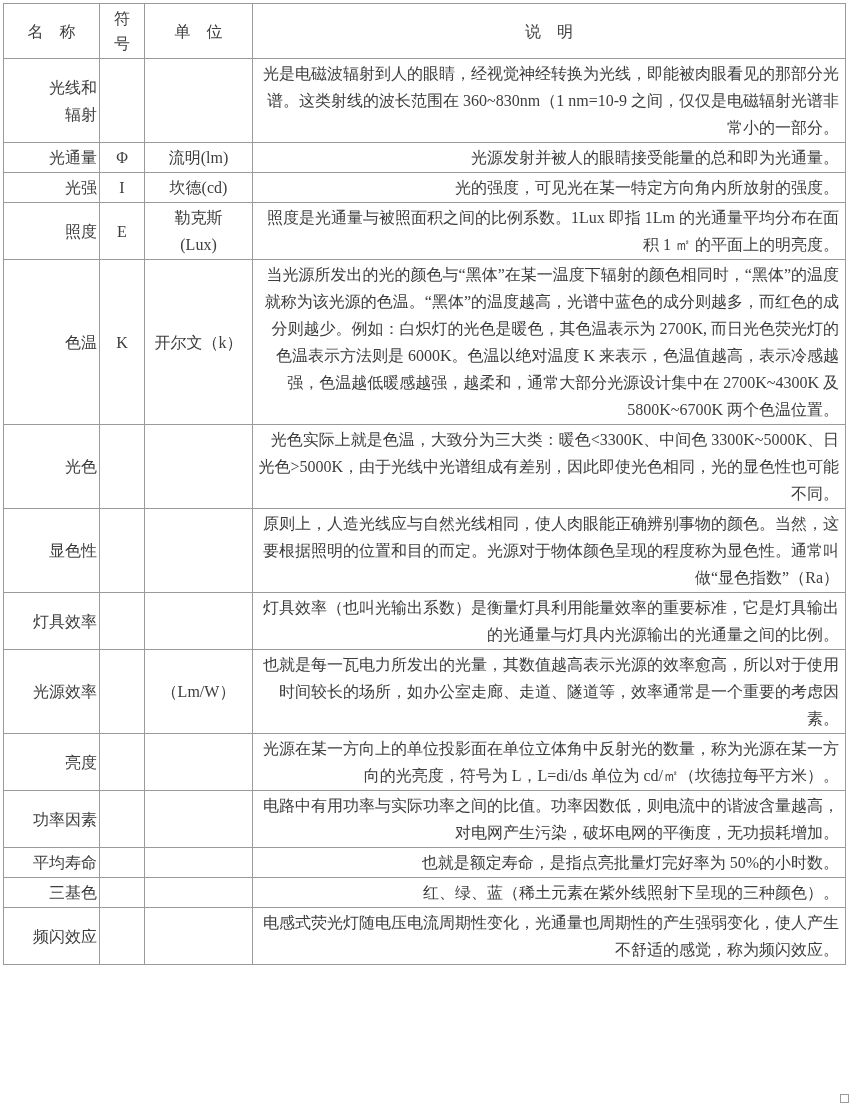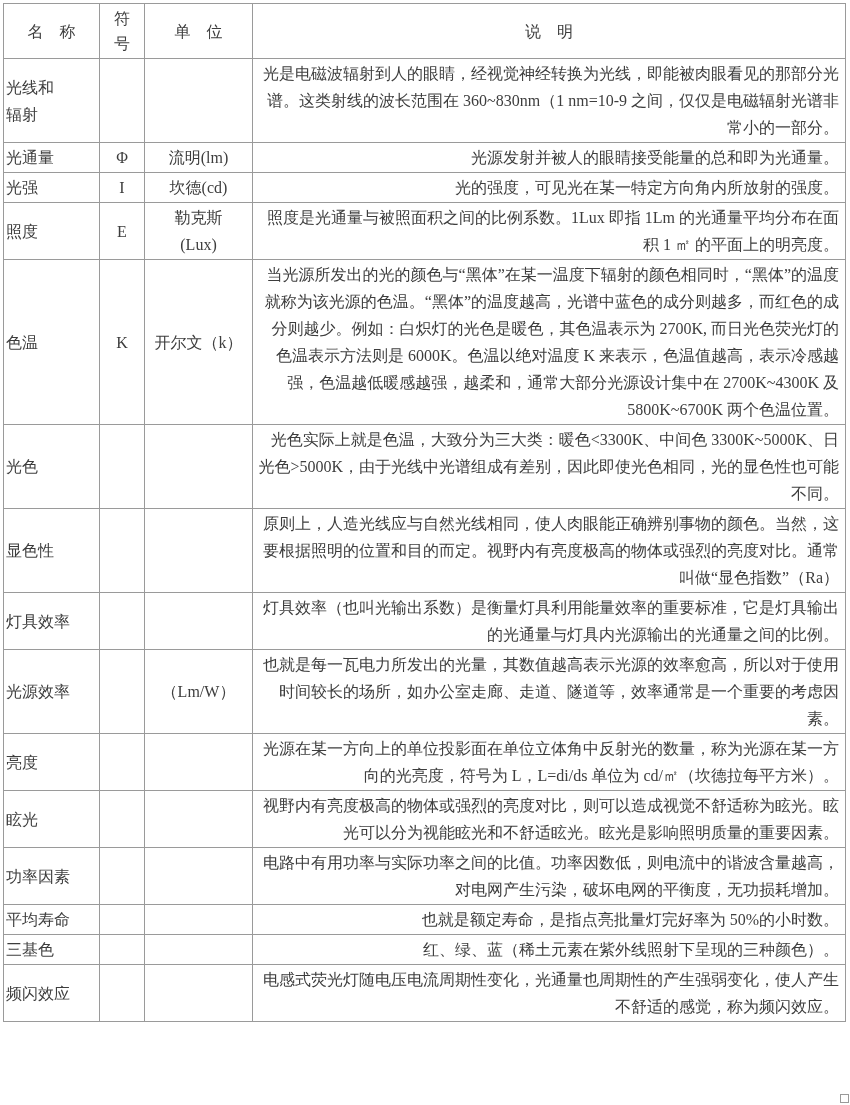--- a/index.html
+++ b/index.html
@@ -42,21 +42,21 @@
     padding: 2px;
   }
   .wrap-narrow {
     display: inline-block;
     width: 1.05em;
     line-height: 25px;
     word-break: break-all;
   }
   
   td.c-name {
-    text-align: left;
+    text-align: right;
     white-space: pre-line;
     padding: 1px 2px;
   }
   td.c-symbol {
     text-align: center;
     padding: 1px 1px;
   }
   td.c-unit {
     text-align: center;
     white-space: pre-line;
@@ -133,45 +133,39 @@
       <tr>
         <td class="c-name">光色</td>
         <td class="c-symbol"></td>
         <td class="c-unit"></td>
         <td class="c-desc">光色实际上就是色温，大致分为三大类：暖色&lt;3300K、中间色 3300K~5000K、日光色&gt;5000K，由于光线中光谱组成有差别，因此即使光色相同，光的显色性也可能不同。</td>
       </tr>
       <tr>
         <td class="c-name">显色性</td>
         <td class="c-symbol"></td>
         <td class="c-unit"></td>
-        <td class="c-desc">原则上，人造光线应与自然光线相同，使人肉眼能正确辨别事物的颜色。当然，这要根据照明的位置和目的而定。视野内有亮度极高的物体或强烈的亮度对比。通常叫做“显色指数”（Ra）</td>
+        <td class="c-desc">原则上，人造光线应与自然光线相同，使人肉眼能正确辨别事物的颜色。当然，这要根据照明的位置和目的而定。光源对于物体颜色呈现的程度称为显色性。通常叫做“显色指数”（Ra）</td>
       </tr>
       <tr>
         <td class="c-name">灯具效率</td>
         <td class="c-symbol"></td>
         <td class="c-unit"></td>
         <td class="c-desc">灯具效率（也叫光输出系数）是衡量灯具利用能量效率的重要标准，它是灯具输出的光通量与灯具内光源输出的光通量之间的比例。</td>
       </tr>
       <tr>
         <td class="c-name">光源效率</td>
         <td class="c-symbol"></td>
         <td class="c-unit">（Lm/W）</td>
         <td class="c-desc">也就是每一瓦电力所发出的光量，其数值越高表示光源的效率愈高，所以对于使用时间较长的场所，如办公室走廊、走道、隧道等，效率通常是一个重要的考虑因素。</td>
       </tr>
       <tr>
         <td class="c-name">亮度</td>
         <td class="c-symbol"></td>
         <td class="c-unit"></td>
         <td class="c-desc">光源在某一方向上的单位投影面在单位立体角中反射光的数量，称为光源在某一方向的光亮度，符号为 L，L=di/ds 单位为 cd/㎡（坎德拉每平方米）。</td>
-      </tr>
-      <tr>
-        <td class="c-name">眩光</td>
-        <td class="c-symbol"></td>
-        <td class="c-unit"></td>
-        <td class="c-desc">视野内有亮度极高的物体或强烈的亮度对比，则可以造成视觉不舒适称为眩光。眩光可以分为视能眩光和不舒适眩光。眩光是影响照明质量的重要因素。</td>
       </tr>
       <tr>
         <td class="c-name">功率因素</td>
         <td class="c-symbol"></td>
         <td class="c-unit"></td>
         <td class="c-desc">电路中有用功率与实际功率之间的比值。功率因数低，则电流中的谐波含量越高，对电网产生污染，破坏电网的平衡度，无功损耗增加。</td>
       </tr>
       <tr>
         <td class="c-name">平均寿命</td>
         <td class="c-symbol"></td>

